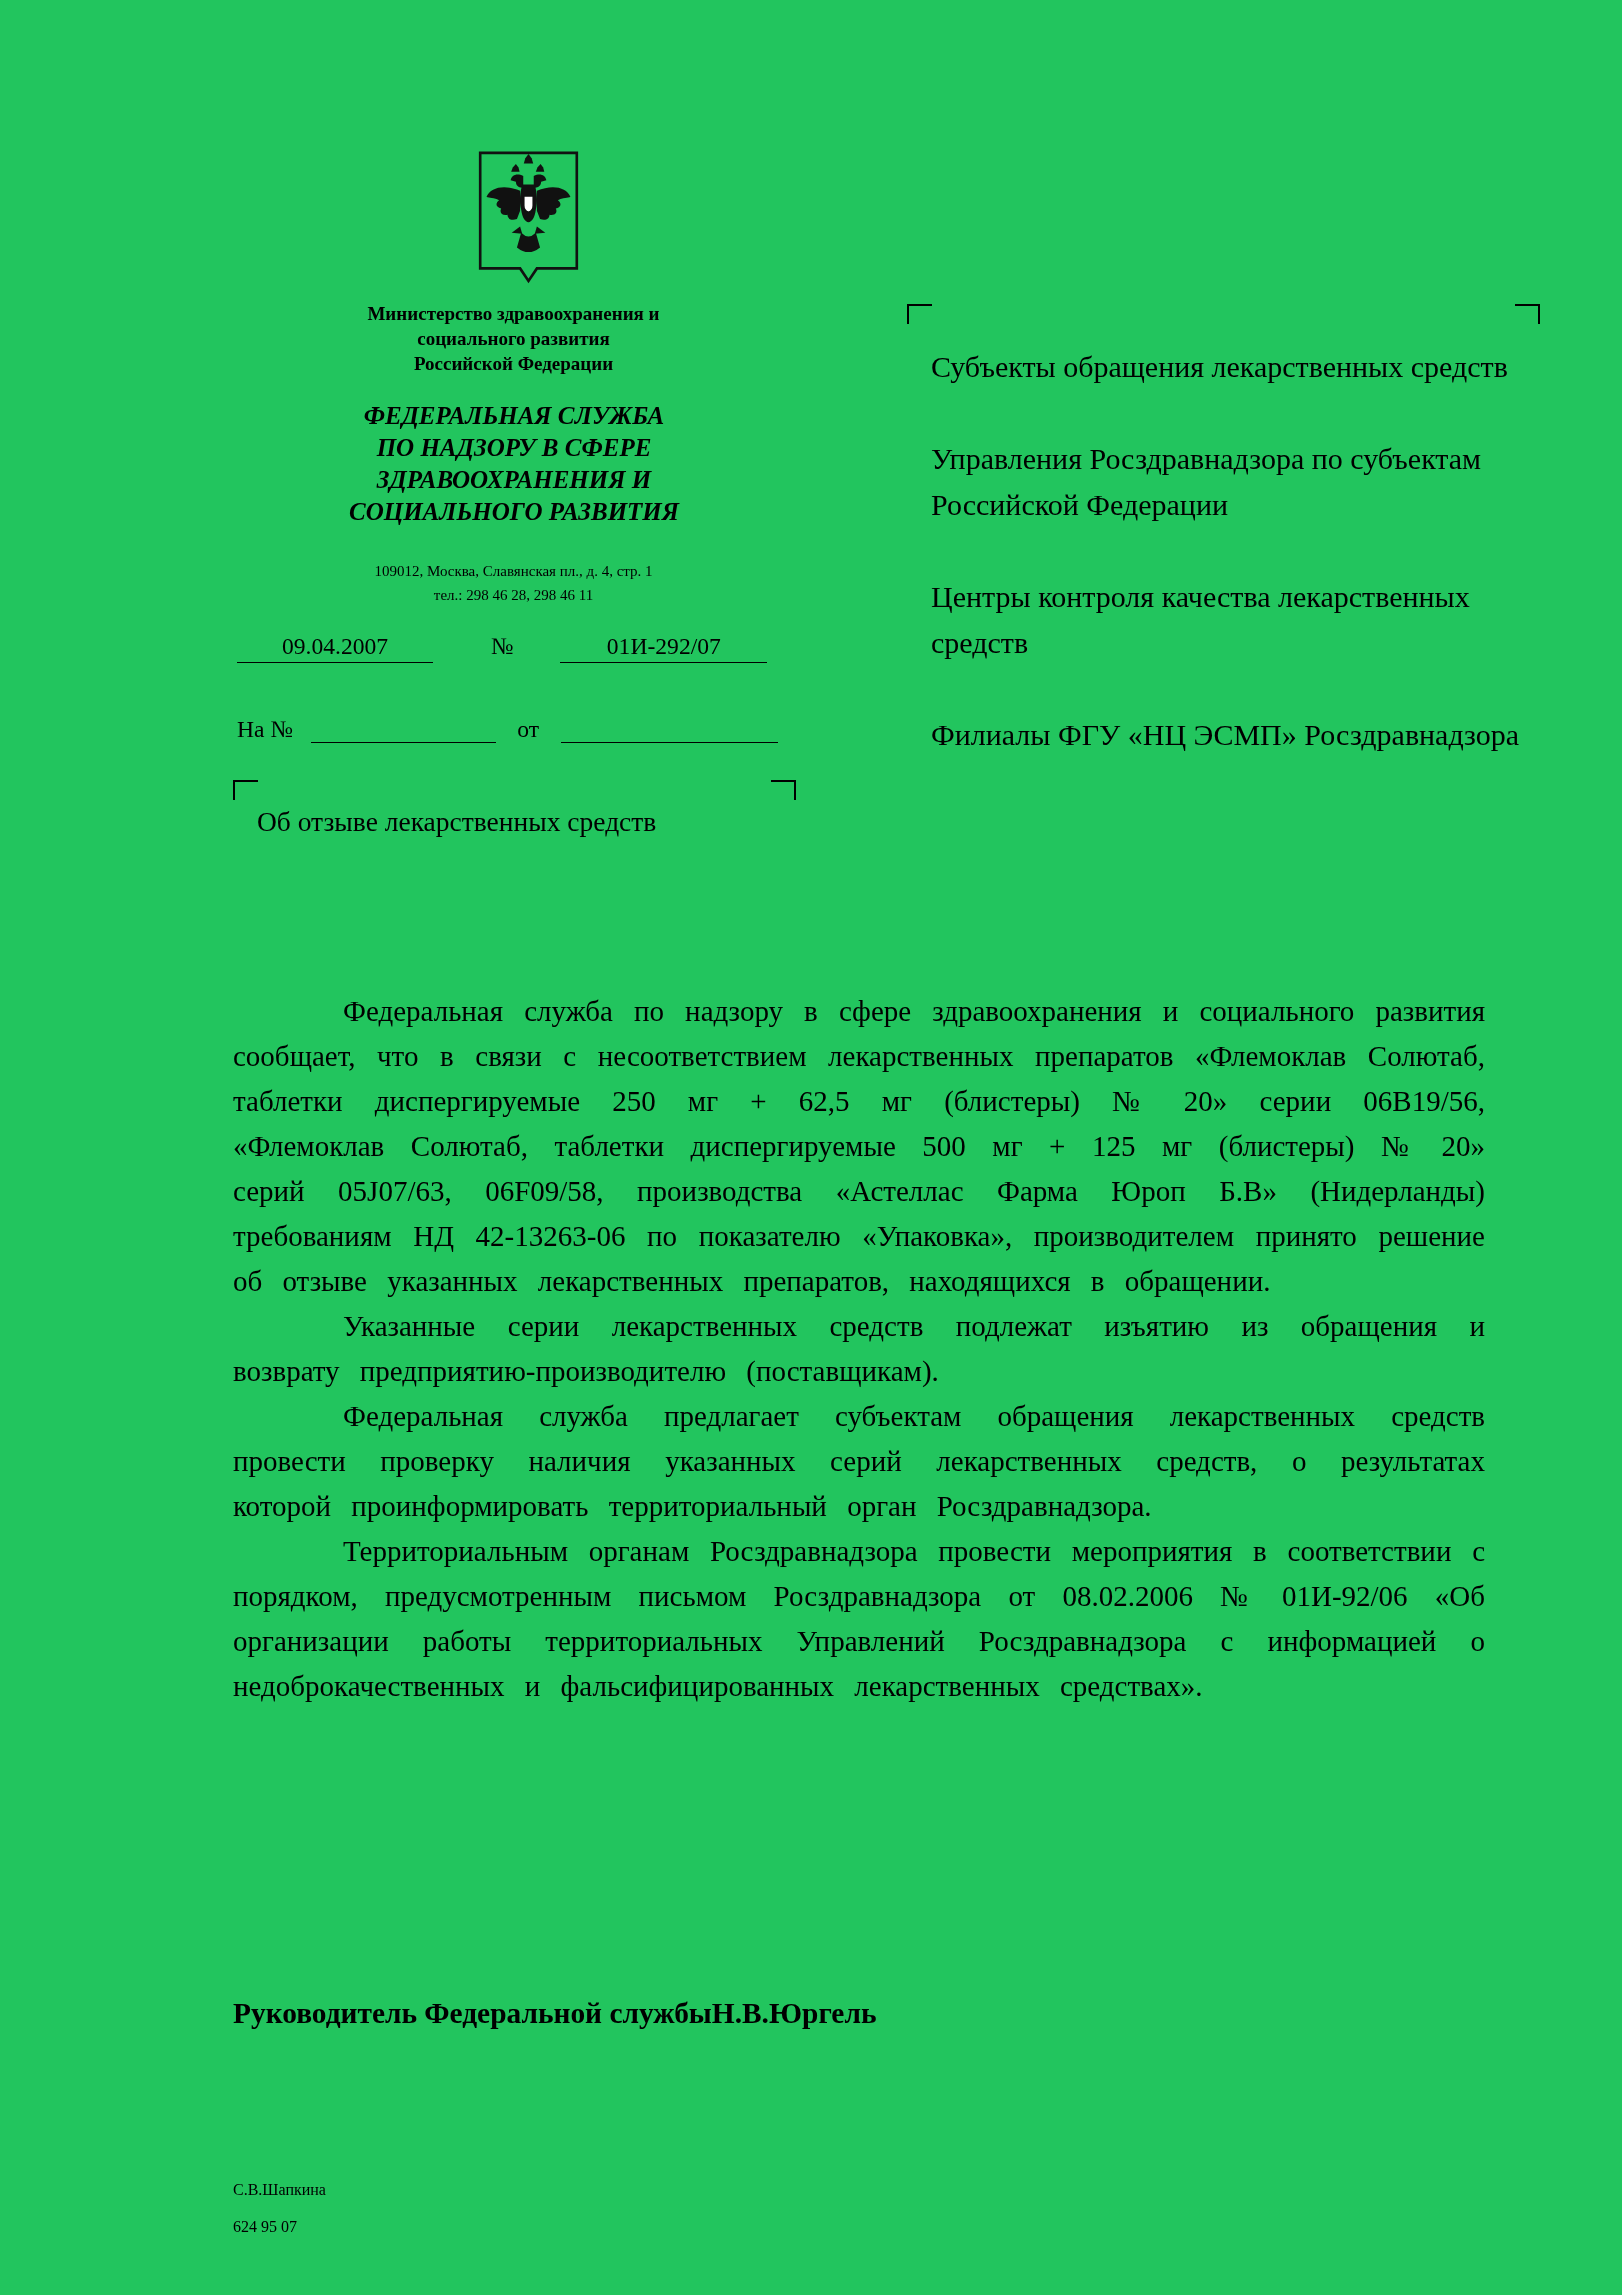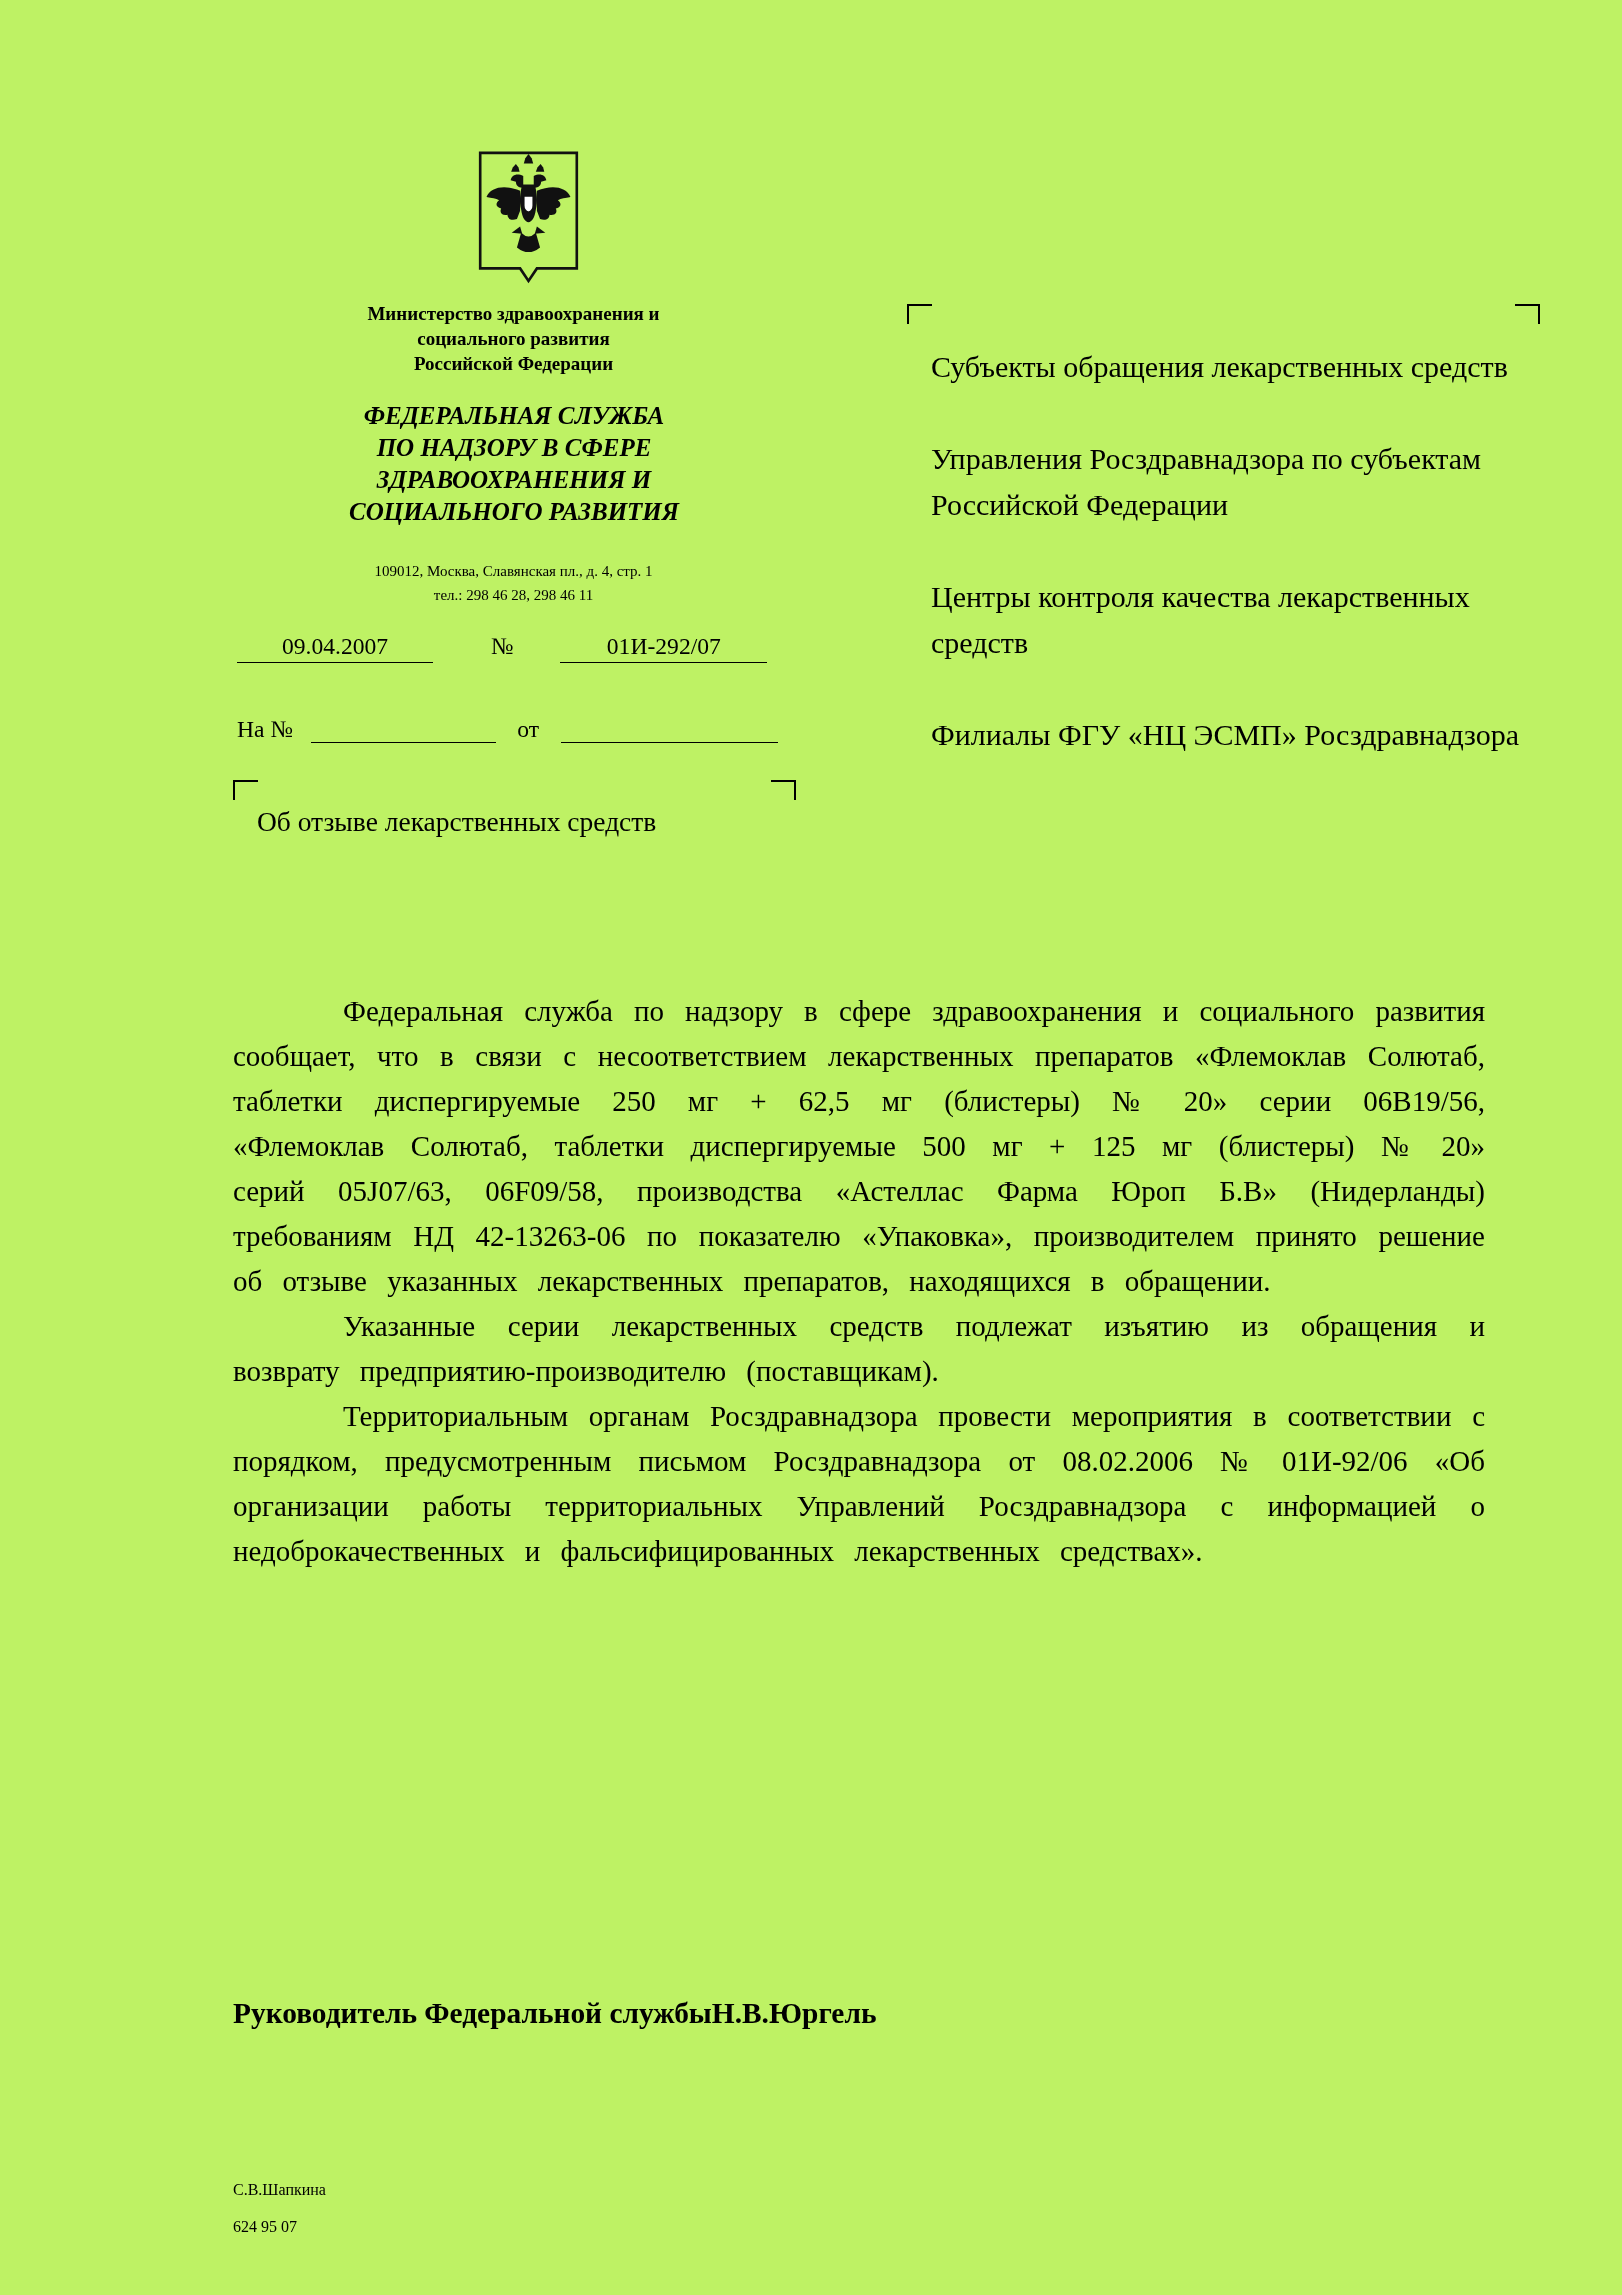--- a/index.html
+++ b/index.html
@@ -1,21 +1,21 @@
 <!DOCTYPE html>
 <html style="font-size:10.5px"><head>
 <meta charset="utf-8">
 <style>
   * { box-sizing: border-box; }
   html, body { margin: 0; padding: 0; background: #ffffff; }
   .page {
     position: relative;
     width: 1623px;
     height: 2295px;
-    background: #bef264;
+    background: #22c55e;
     color: #000;
     font-family: "Liberation Serif", "DejaVu Serif", serif;
     overflow: hidden;
   }
 
   
   .emblem { position: absolute; left: 476px; top: 148px; width: 105px; height: 140px; }
   .emblem svg { width: 100%; height: 100%; display: block; }
 
   
@@ -153,20 +153,21 @@
   <div class="recipients">
     <p>Субъекты обращения лекарственных средств</p>
     <p>Управления Росздравнадзора по субъектам Российской Федерации</p>
     <p>Центры контроля качества лекарственных средств</p>
     <p>Филиалы ФГУ «НЦ ЭСМП» Росздравнадзора</p>
   </div>
 
   <div class="body-text">
     <p>Федеральная служба по надзору в сфере здравоохранения и социального развития сообщает, что в связи с несоответствием лекарственных препаратов «Флемоклав Солютаб, таблетки диспергируемые 250 мг + 62,5 мг (блистеры) № 20» серии 06В19/56, «Флемоклав Солютаб, таблетки диспергируемые 500 мг + 125 мг (блистеры) № 20» серий 05J07/63, 06F09/58, производства «Астеллас Фарма Юроп Б.В» (Нидерланды) требованиям НД 42-13263-06 по показателю «Упаковка», производителем принято решение об отзыве указанных лекарственных препаратов, находящихся в обращении.</p>
     <p>Указанные серии лекарственных средств подлежат изъятию из обращения и возврату предприятию-производителю (поставщикам).</p>
+    <p>Федеральная служба предлагает субъектам обращения лекарственных средств провести проверку наличия указанных серий лекарственных средств, о результатах которой проинформировать территориальный орган Росздравнадзора.</p>
     <p>Территориальным органам Росздравнадзора провести мероприятия в соответствии с порядком, предусмотренным письмом Росздравнадзора от 08.02.2006 № 01И-92/06 «Об организации работы территориальных Управлений Росздравнадзора с информацией о недоброкачественных и фальсифицированных лекарственных средствах».</p>
   </div>
 
   <div class="signature">
     <span>Руководитель Федеральной службы</span>
     <span>Н.В.Юргель</span>
   </div>
 
   <div class="exec-footer">
     <div>С.В.Шапкина</div>

